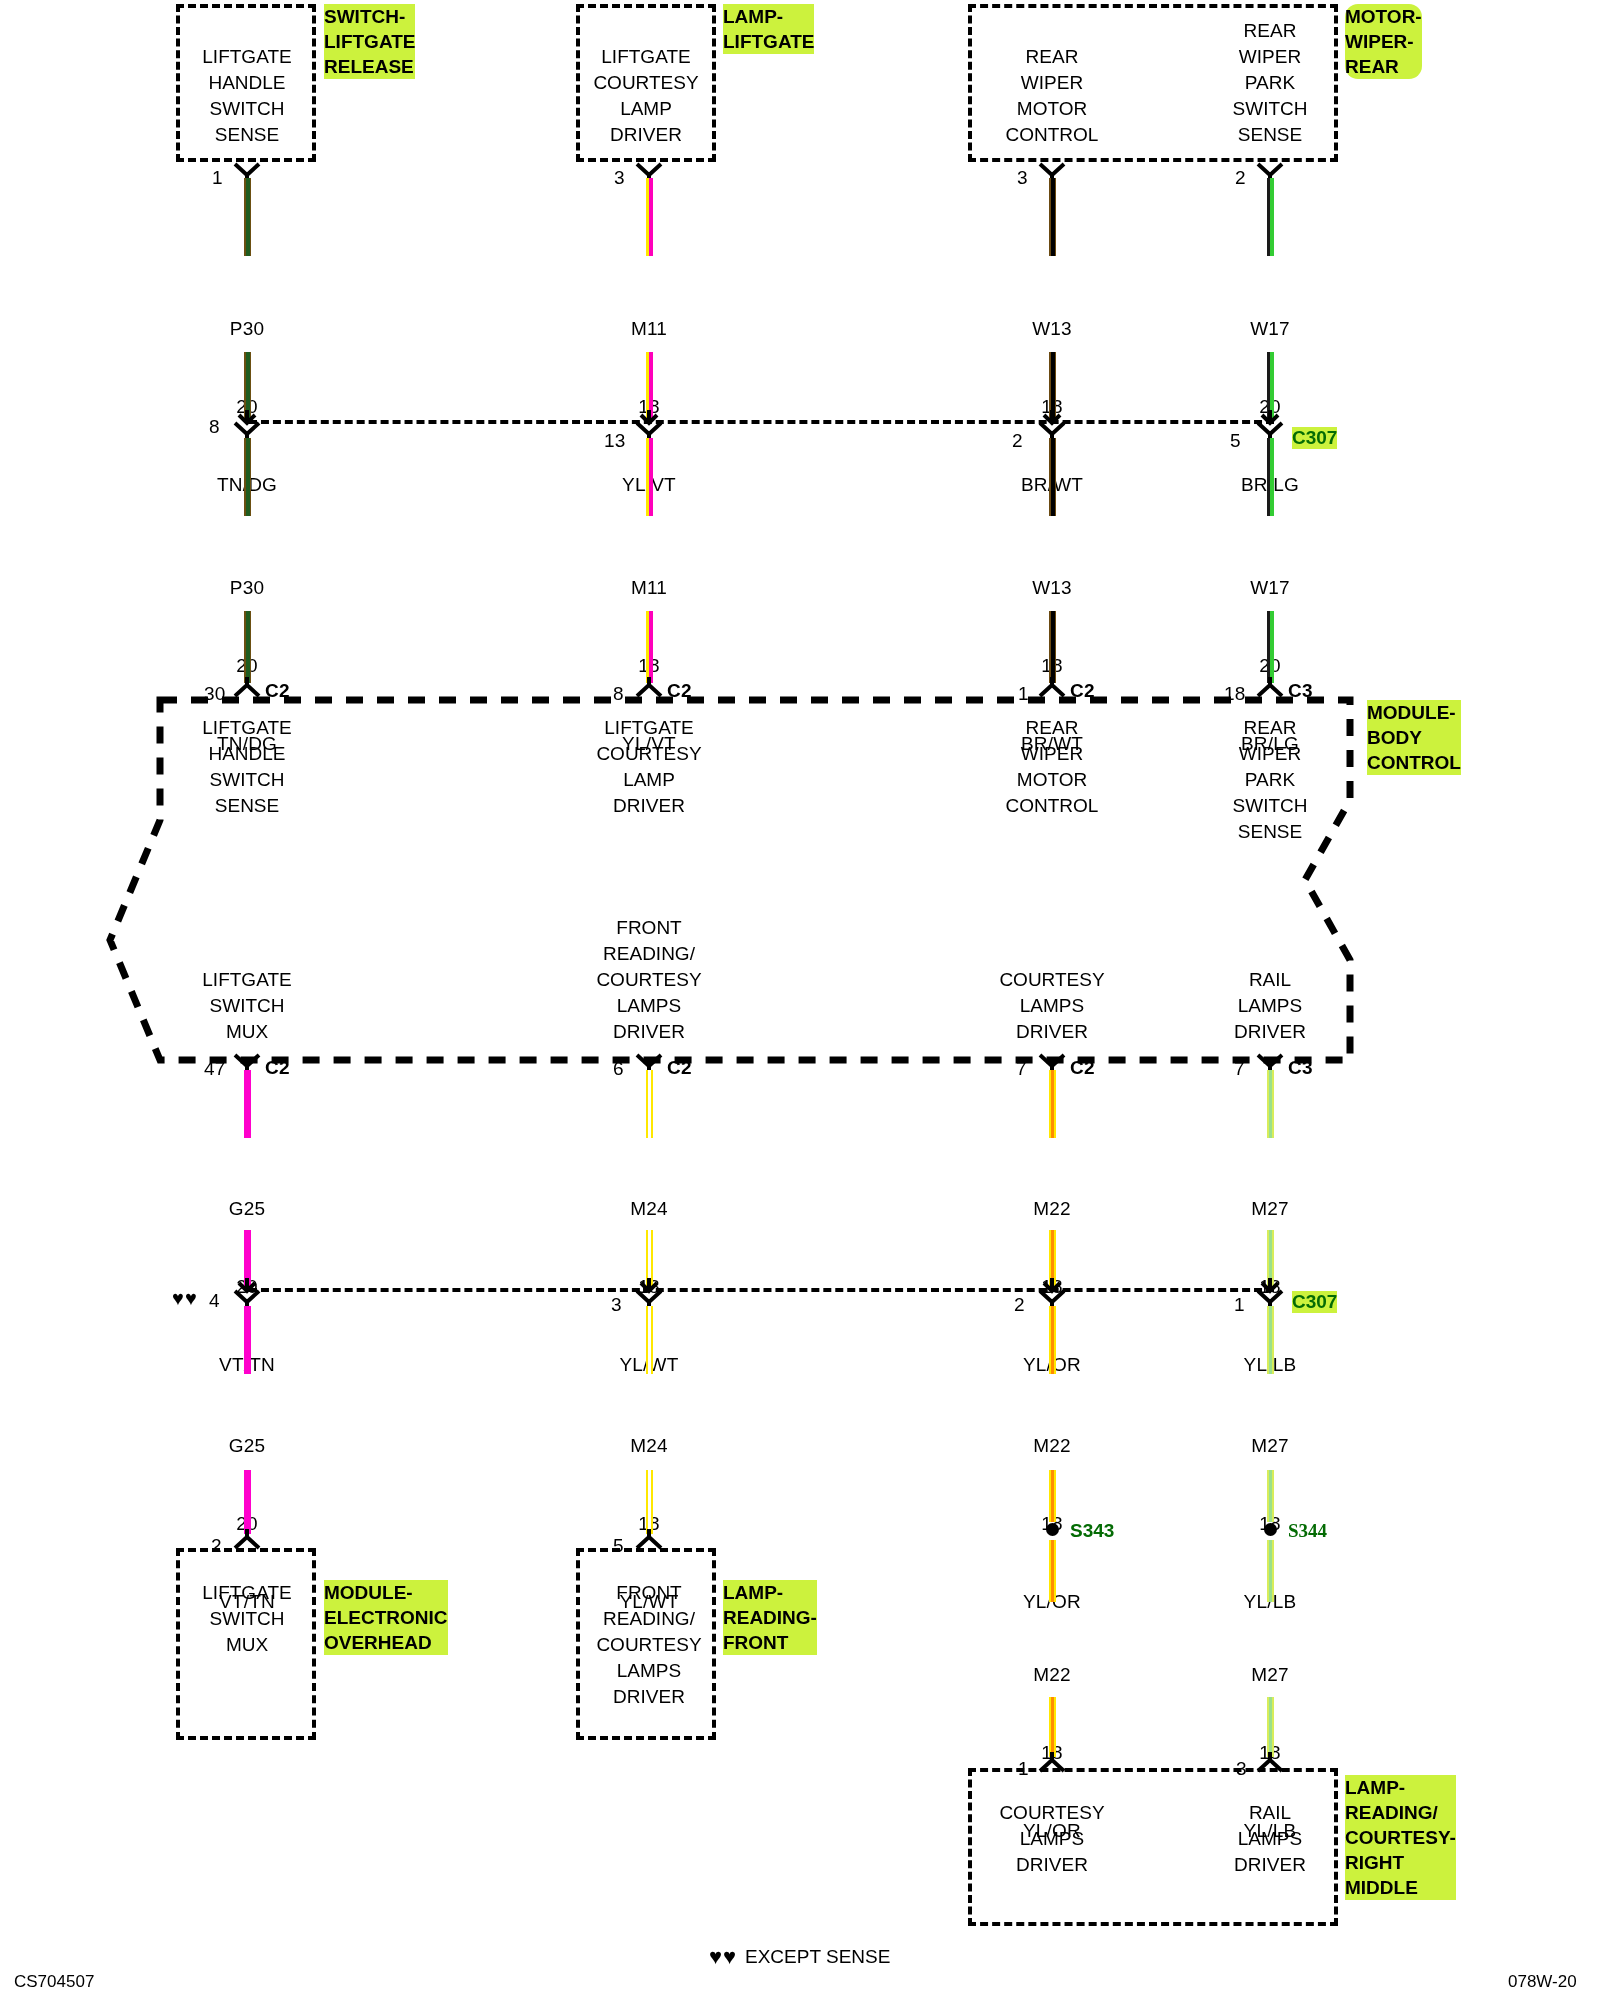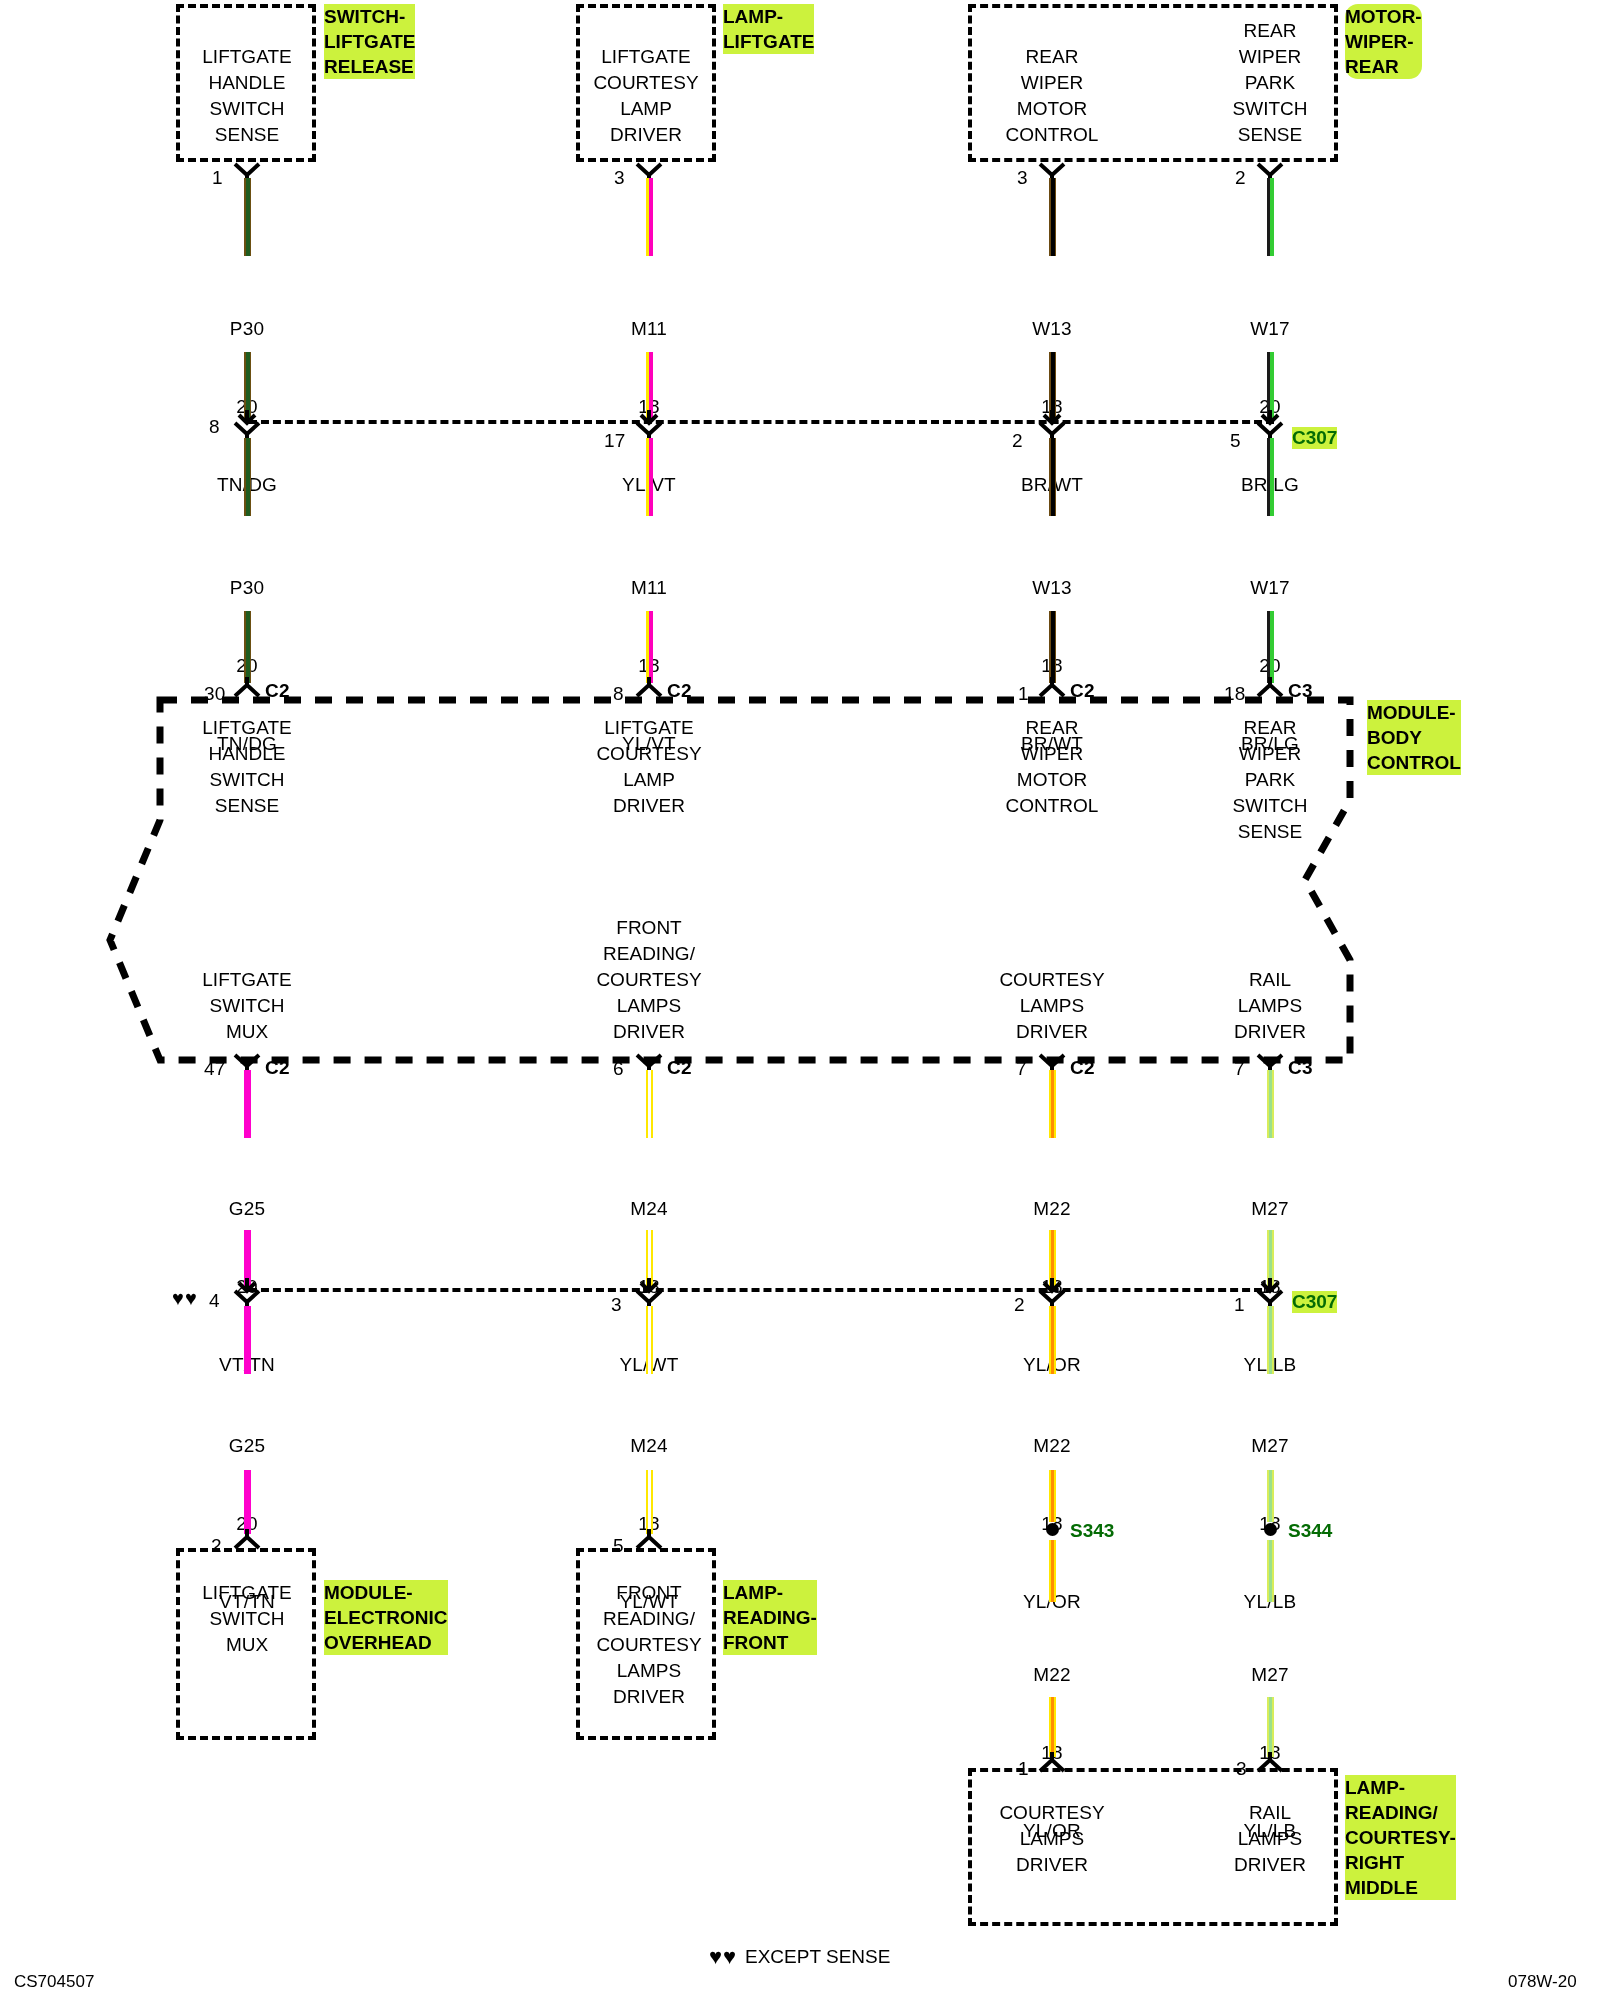--- a/index.html
+++ b/index.html
@@ -134,21 +134,21 @@
     <span class="stripe" style="left:3px;width:4px;background:#ff00bb;"></span>
   </div>
   <div class="conn" style="left:634px;top:410px;">
     <svg width="30" height="32" viewBox="0 0 30 32">
         <path d="M15 0 L15 12" stroke="#000" stroke-width="4" fill="none"></path>
         <path d="M7 5 L15 13 L23 5" stroke="#000" stroke-width="4" fill="none"></path>
         <path d="M3 13 L15 24 L27 13" stroke="#000" stroke-width="4" fill="none"></path>
         <path d="M15 24 L15 31" stroke="#000" stroke-width="4" fill="none"></path>
       </svg>
   </div>
-  <div class="txt abs" style="left:604px;top:428px;">17</div>
+  <div class="txt abs" style="left:604px;top:428px;">13</div>
   <div class="wire" style="left:646px;top:438px;height:78px;background:#ffe800;">
     <span class="stripe" style="left:3px;width:4px;background:#ff00bb;"></span>
   </div>
   <div class="txt abs ctr" style="left:649px;top:523px;width:160px;">
     <div>M11</div>
     <div>18</div>
     <div>YL/VT</div>
   </div>
   <div class="wire" style="left:646px;top:611px;height:72px;background:#ffe800;">
     <span class="stripe" style="left:3px;width:4px;background:#ff00bb;"></span>
@@ -481,21 +481,21 @@
   </div>
   <div class="txt abs ctr" style="left:1270px;top:1381px;width:160px;">
     <div>M27</div>
     <div>18</div>
     <div>YL/LB</div>
   </div>
   <div class="wire" style="left:1267px;top:1470px;height:52px;background:#d8ed5a;">
     <span class="stripe" style="left:2px;width:3px;background:#9be08c;"></span>
   </div>
   <div class="dot" style="left:1264px;top:1523px;"></div>
-  <div class="grn abs" style="left:1288px;top:1520px;">S344</div>
+  <div class="grn abs" style="left:1288px;top:1520px;font-family:Liberation Serif, serif;">S344</div>
   <div class="wire" style="left:1267px;top:1540px;height:62px;background:#d8ed5a;">
     <span class="stripe" style="left:2px;width:3px;background:#9be08c;"></span>
   </div>
   <div class="txt abs ctr" style="left:1270px;top:1610px;width:160px;">
     <div>M27</div>
     <div>18</div>
     <div>YL/LB</div>
   </div>
   <div class="wire" style="left:1267px;top:1697px;height:60px;background:#d8ed5a;">
     <span class="stripe" style="left:2px;width:3px;background:#9be08c;"></span>

